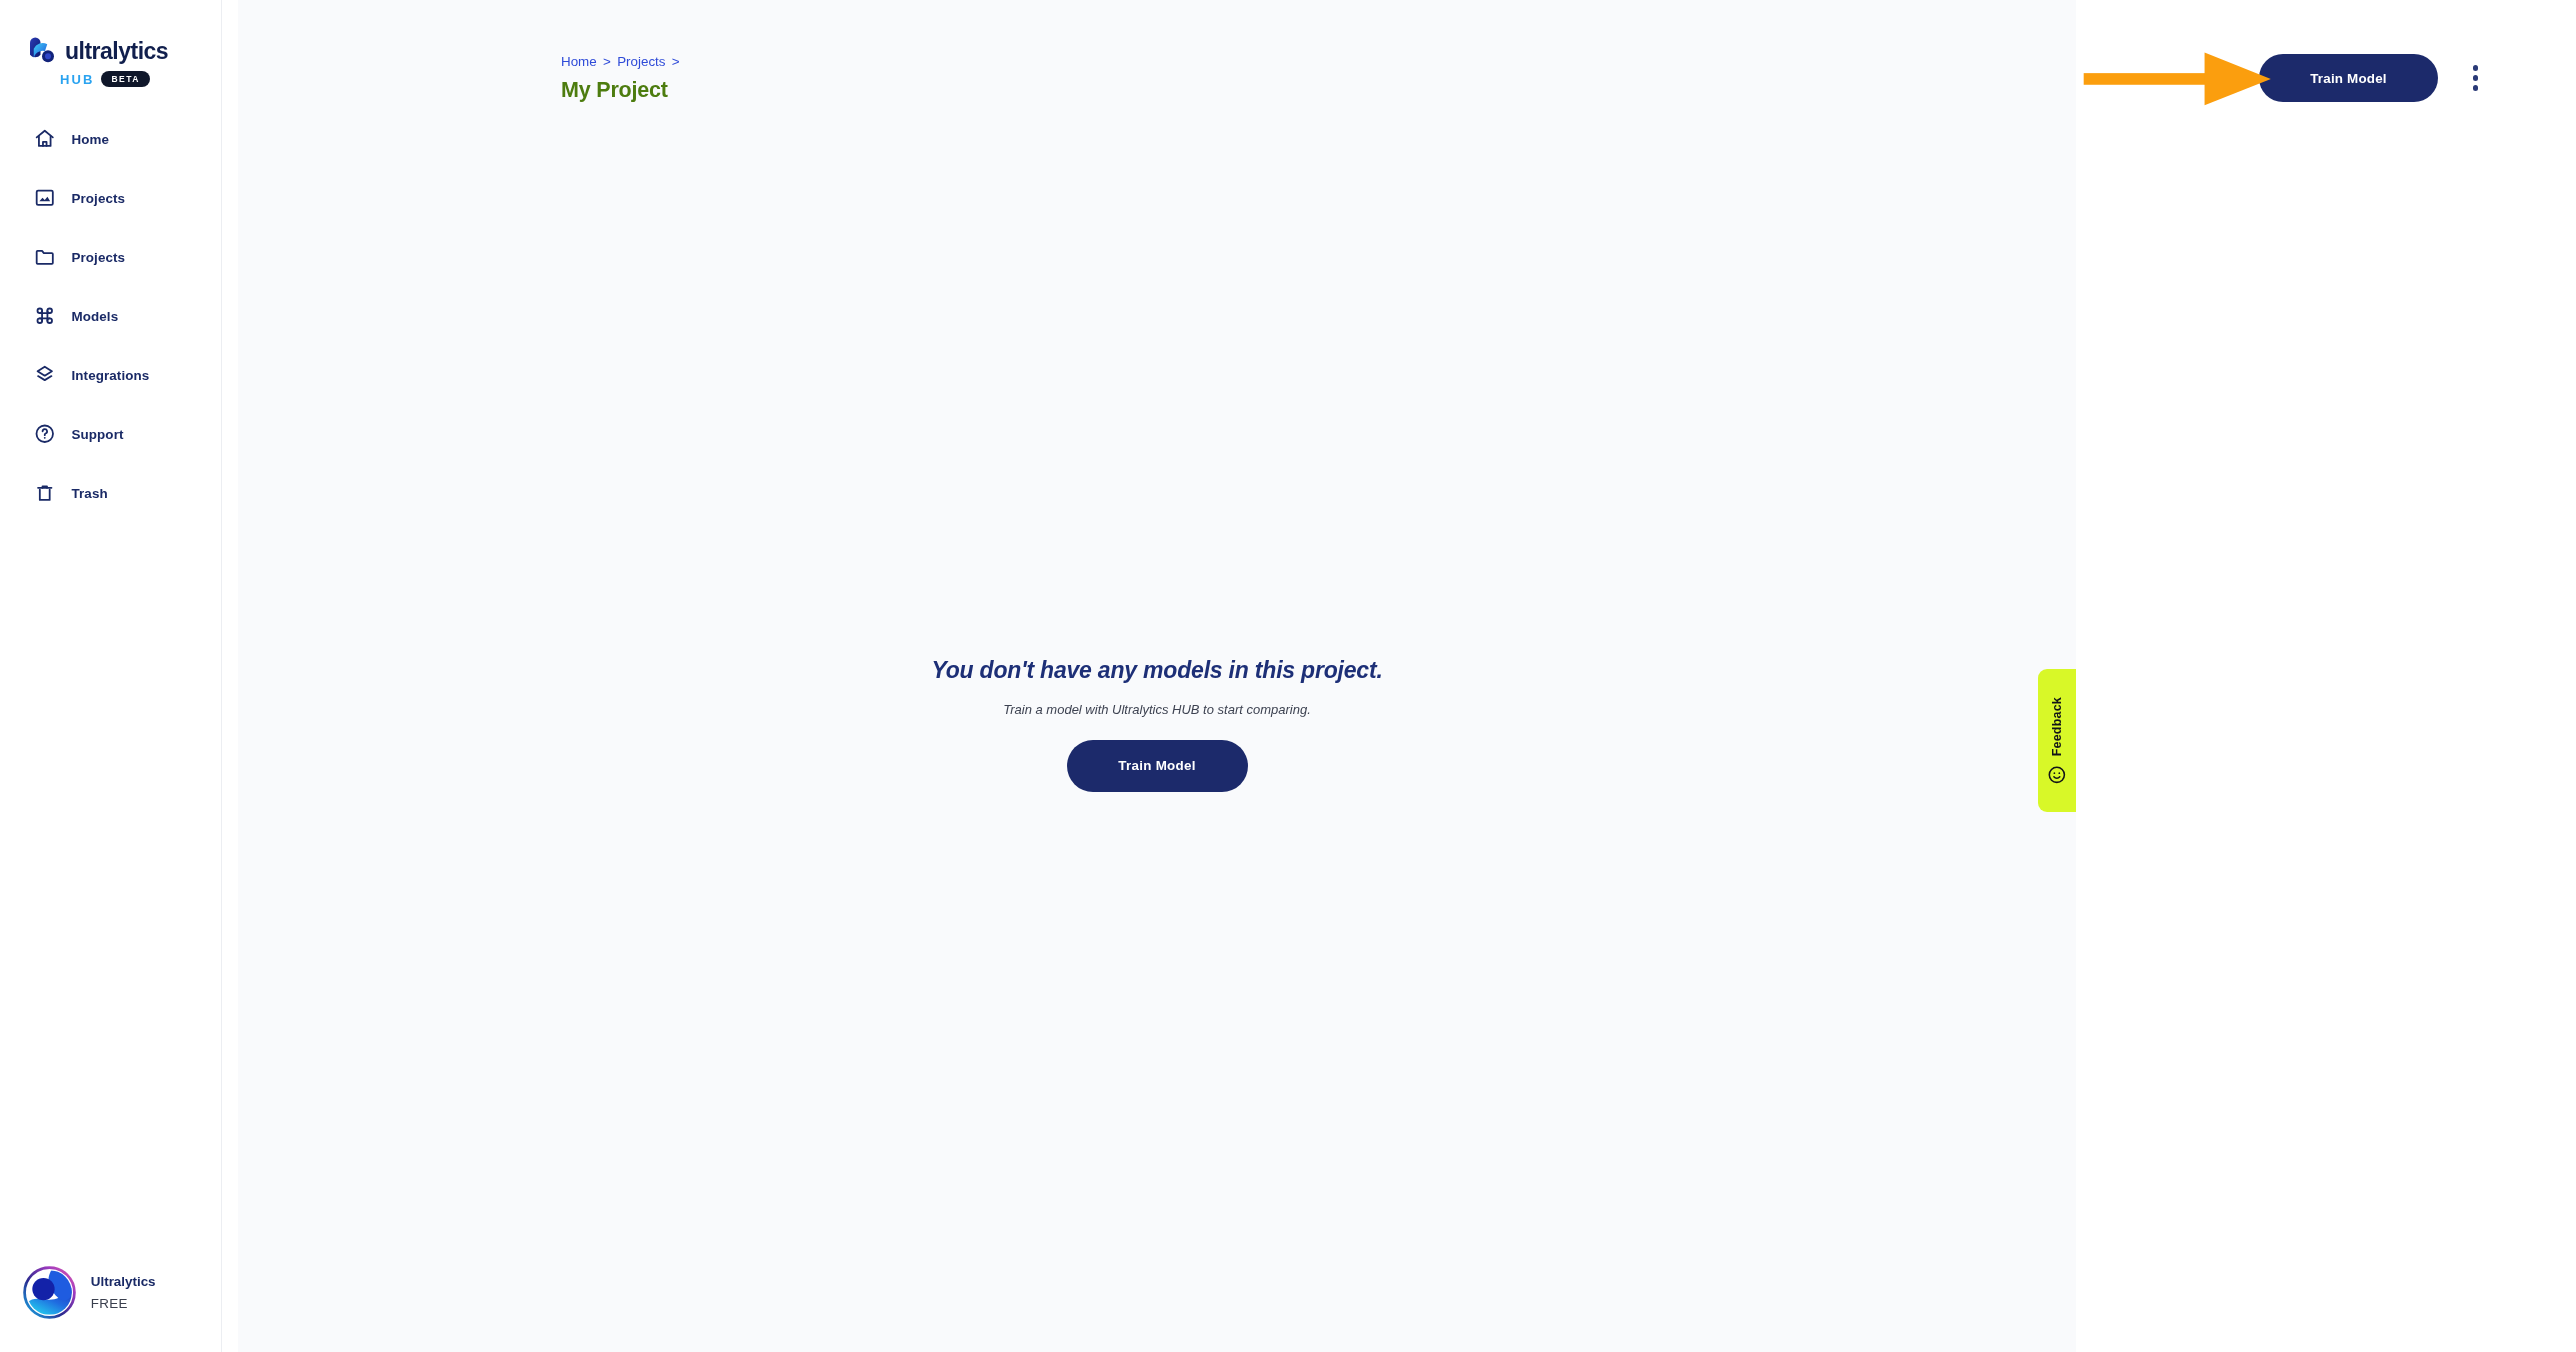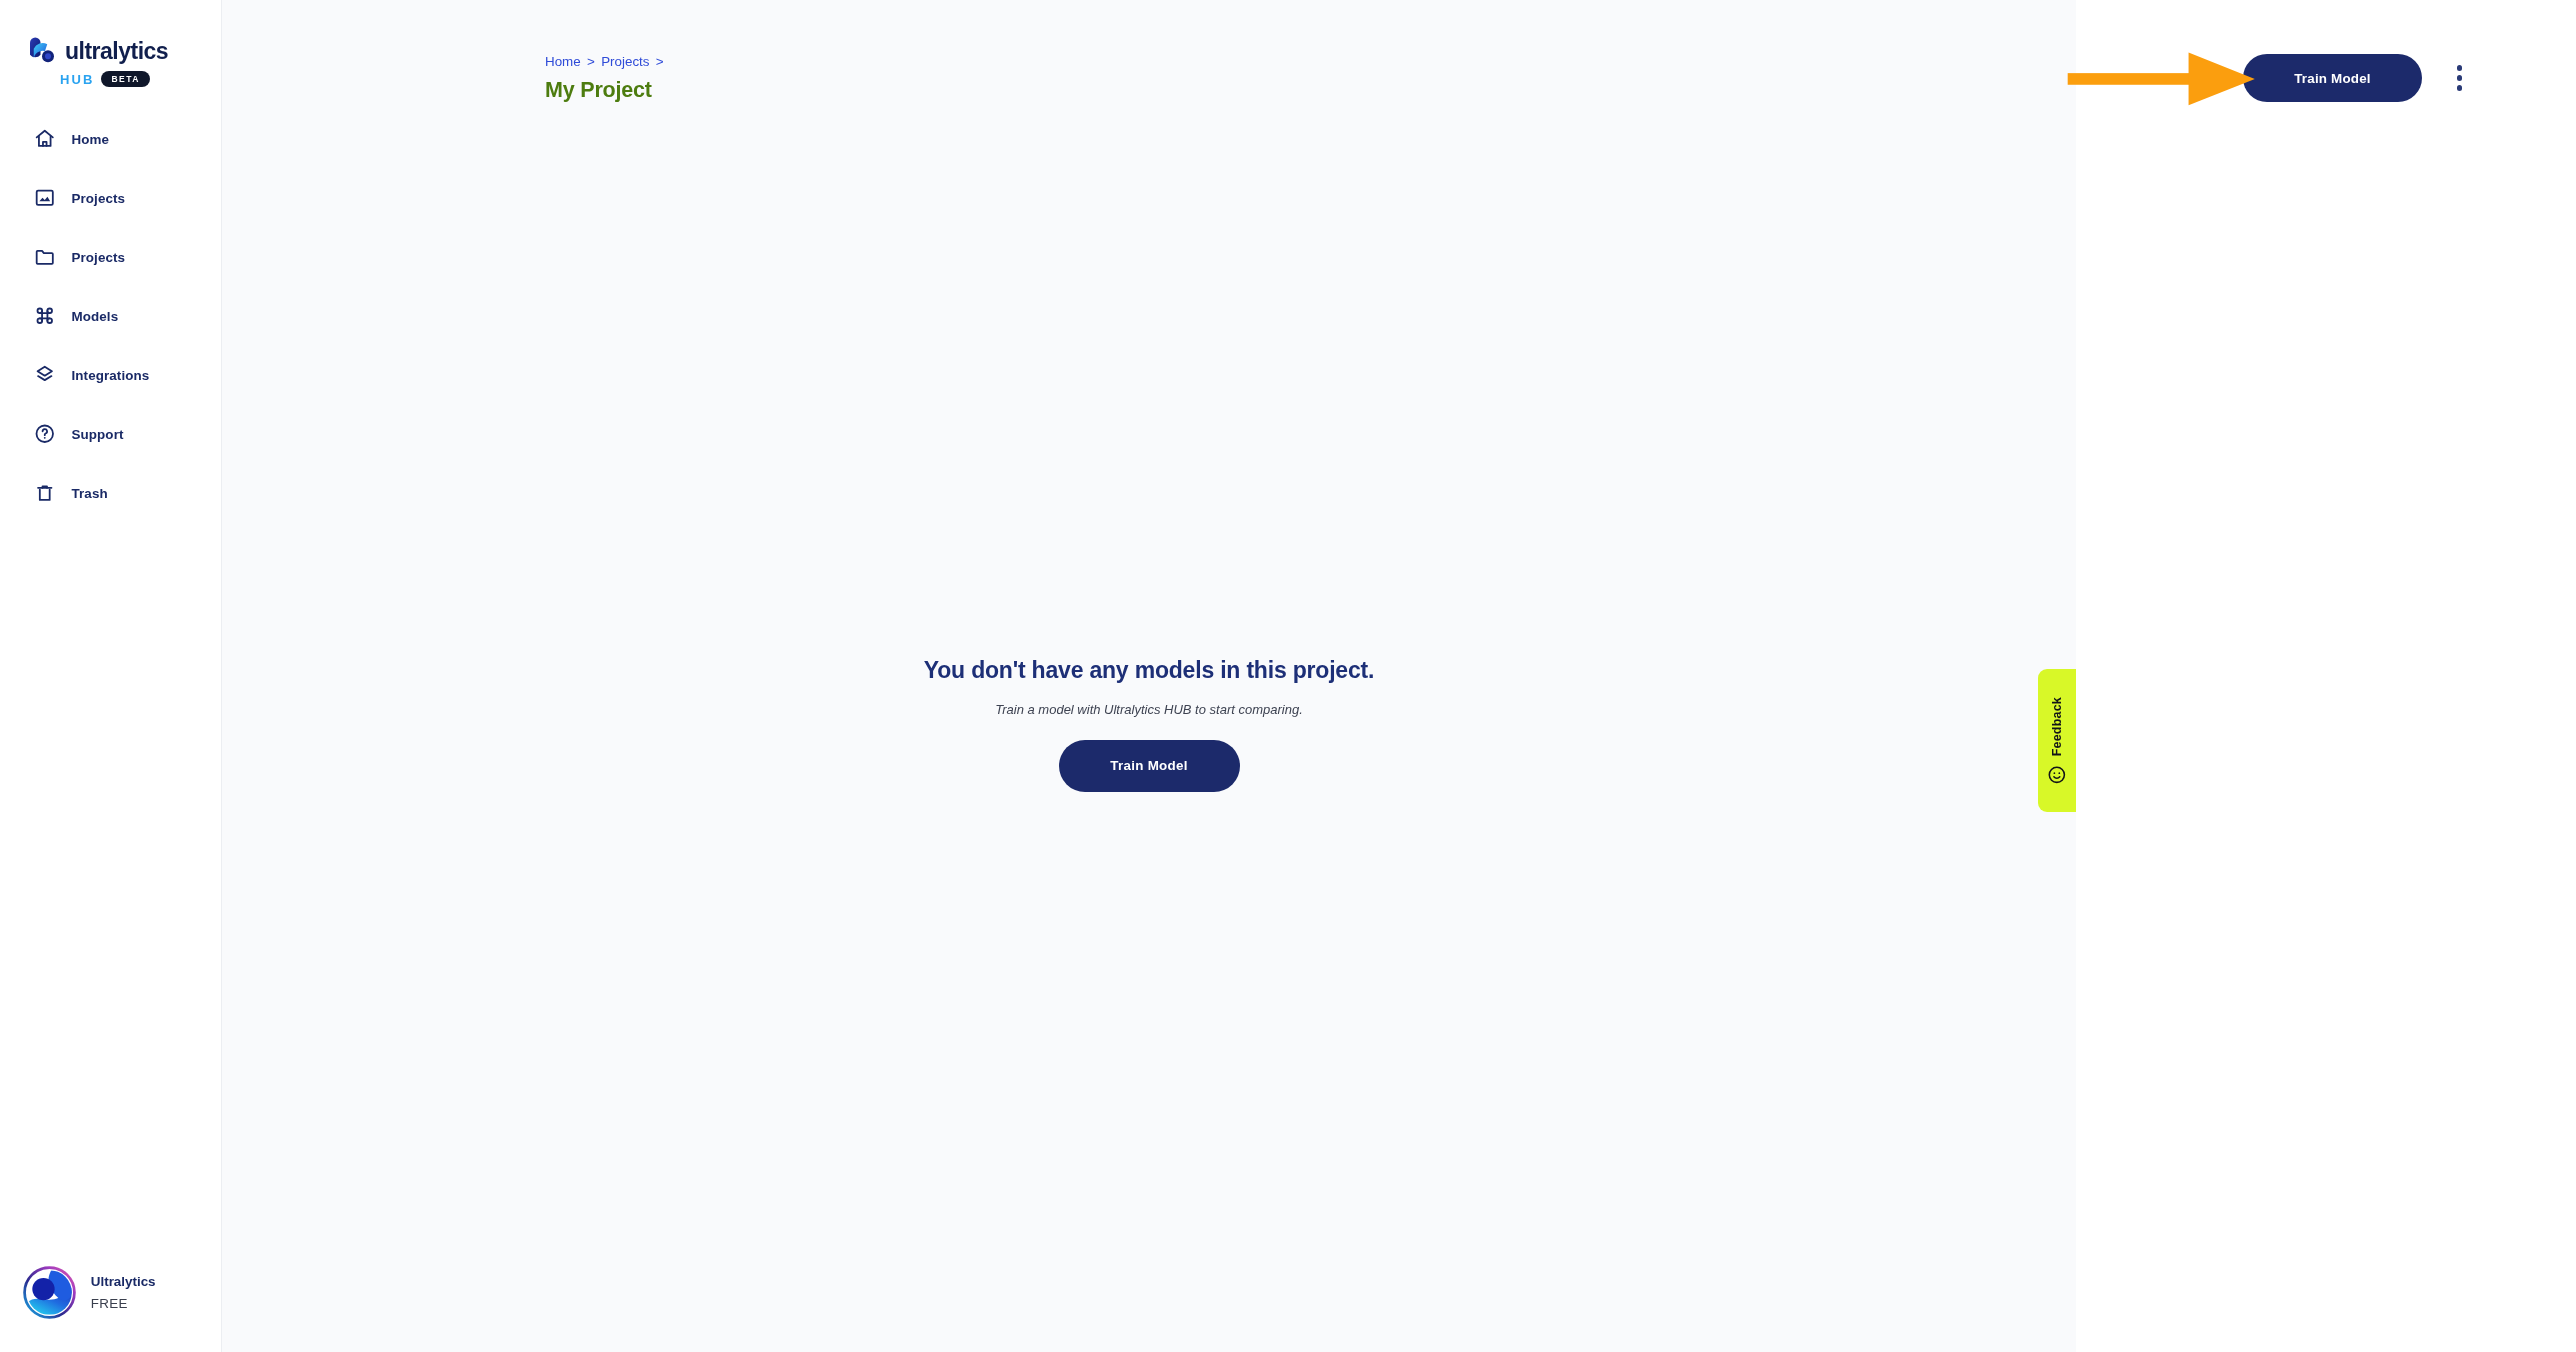--- a/index.html
+++ b/index.html
@@ -2,21 +2,21 @@
 <html style="font-size:14.3px"><head>
 <meta charset="utf-8">
 <style>
   * { margin:0; padding:0; box-sizing:border-box; }
   html, body {
     width:2576px; height:1352px;
     overflow:hidden;
     font-family:"Liberation Sans", sans-serif;
     background:#ffffff;
   }
-  #app { position:relative; width:2076px; height:1352px; display:flex; }
+  #app { position:relative; width:2076px; height:1352px; display:flex;gap:16px; }
 
   
   #sidebar {
     position:relative;
     width:222px; height:1352px;
     background:#ffffff;
     border-right:0.9px solid #eceef2;
     flex:0 0 222px;
   }
   .logo-wrap {
@@ -99,21 +99,21 @@
     width:197px; height:63px; pointer-events:none;
   }
 
   
   #empty {
     position:absolute; left:0; right:0; top:657px;
     display:flex; flex-direction:column; align-items:center;
   }
   .empty-title {
     font-size:23px; font-weight:700; color:#1d2f77;
-    letter-spacing:-0.2px; line-height:1.2;
+    letter-spacing:-0.2px; line-height:1.2;font-style:italic;
   }
   .empty-sub {
     margin-top:17px;
     font-size:13px; font-weight:400; color:#3d4251;font-style:italic;
   }
   .btn-train-center {
     margin-top:23px;
     width:181px; height:52px; border-radius:894px;
     background:#1c2a6b; color:#ffffff; border:none;
     font-family:"Liberation Sans", sans-serif;

